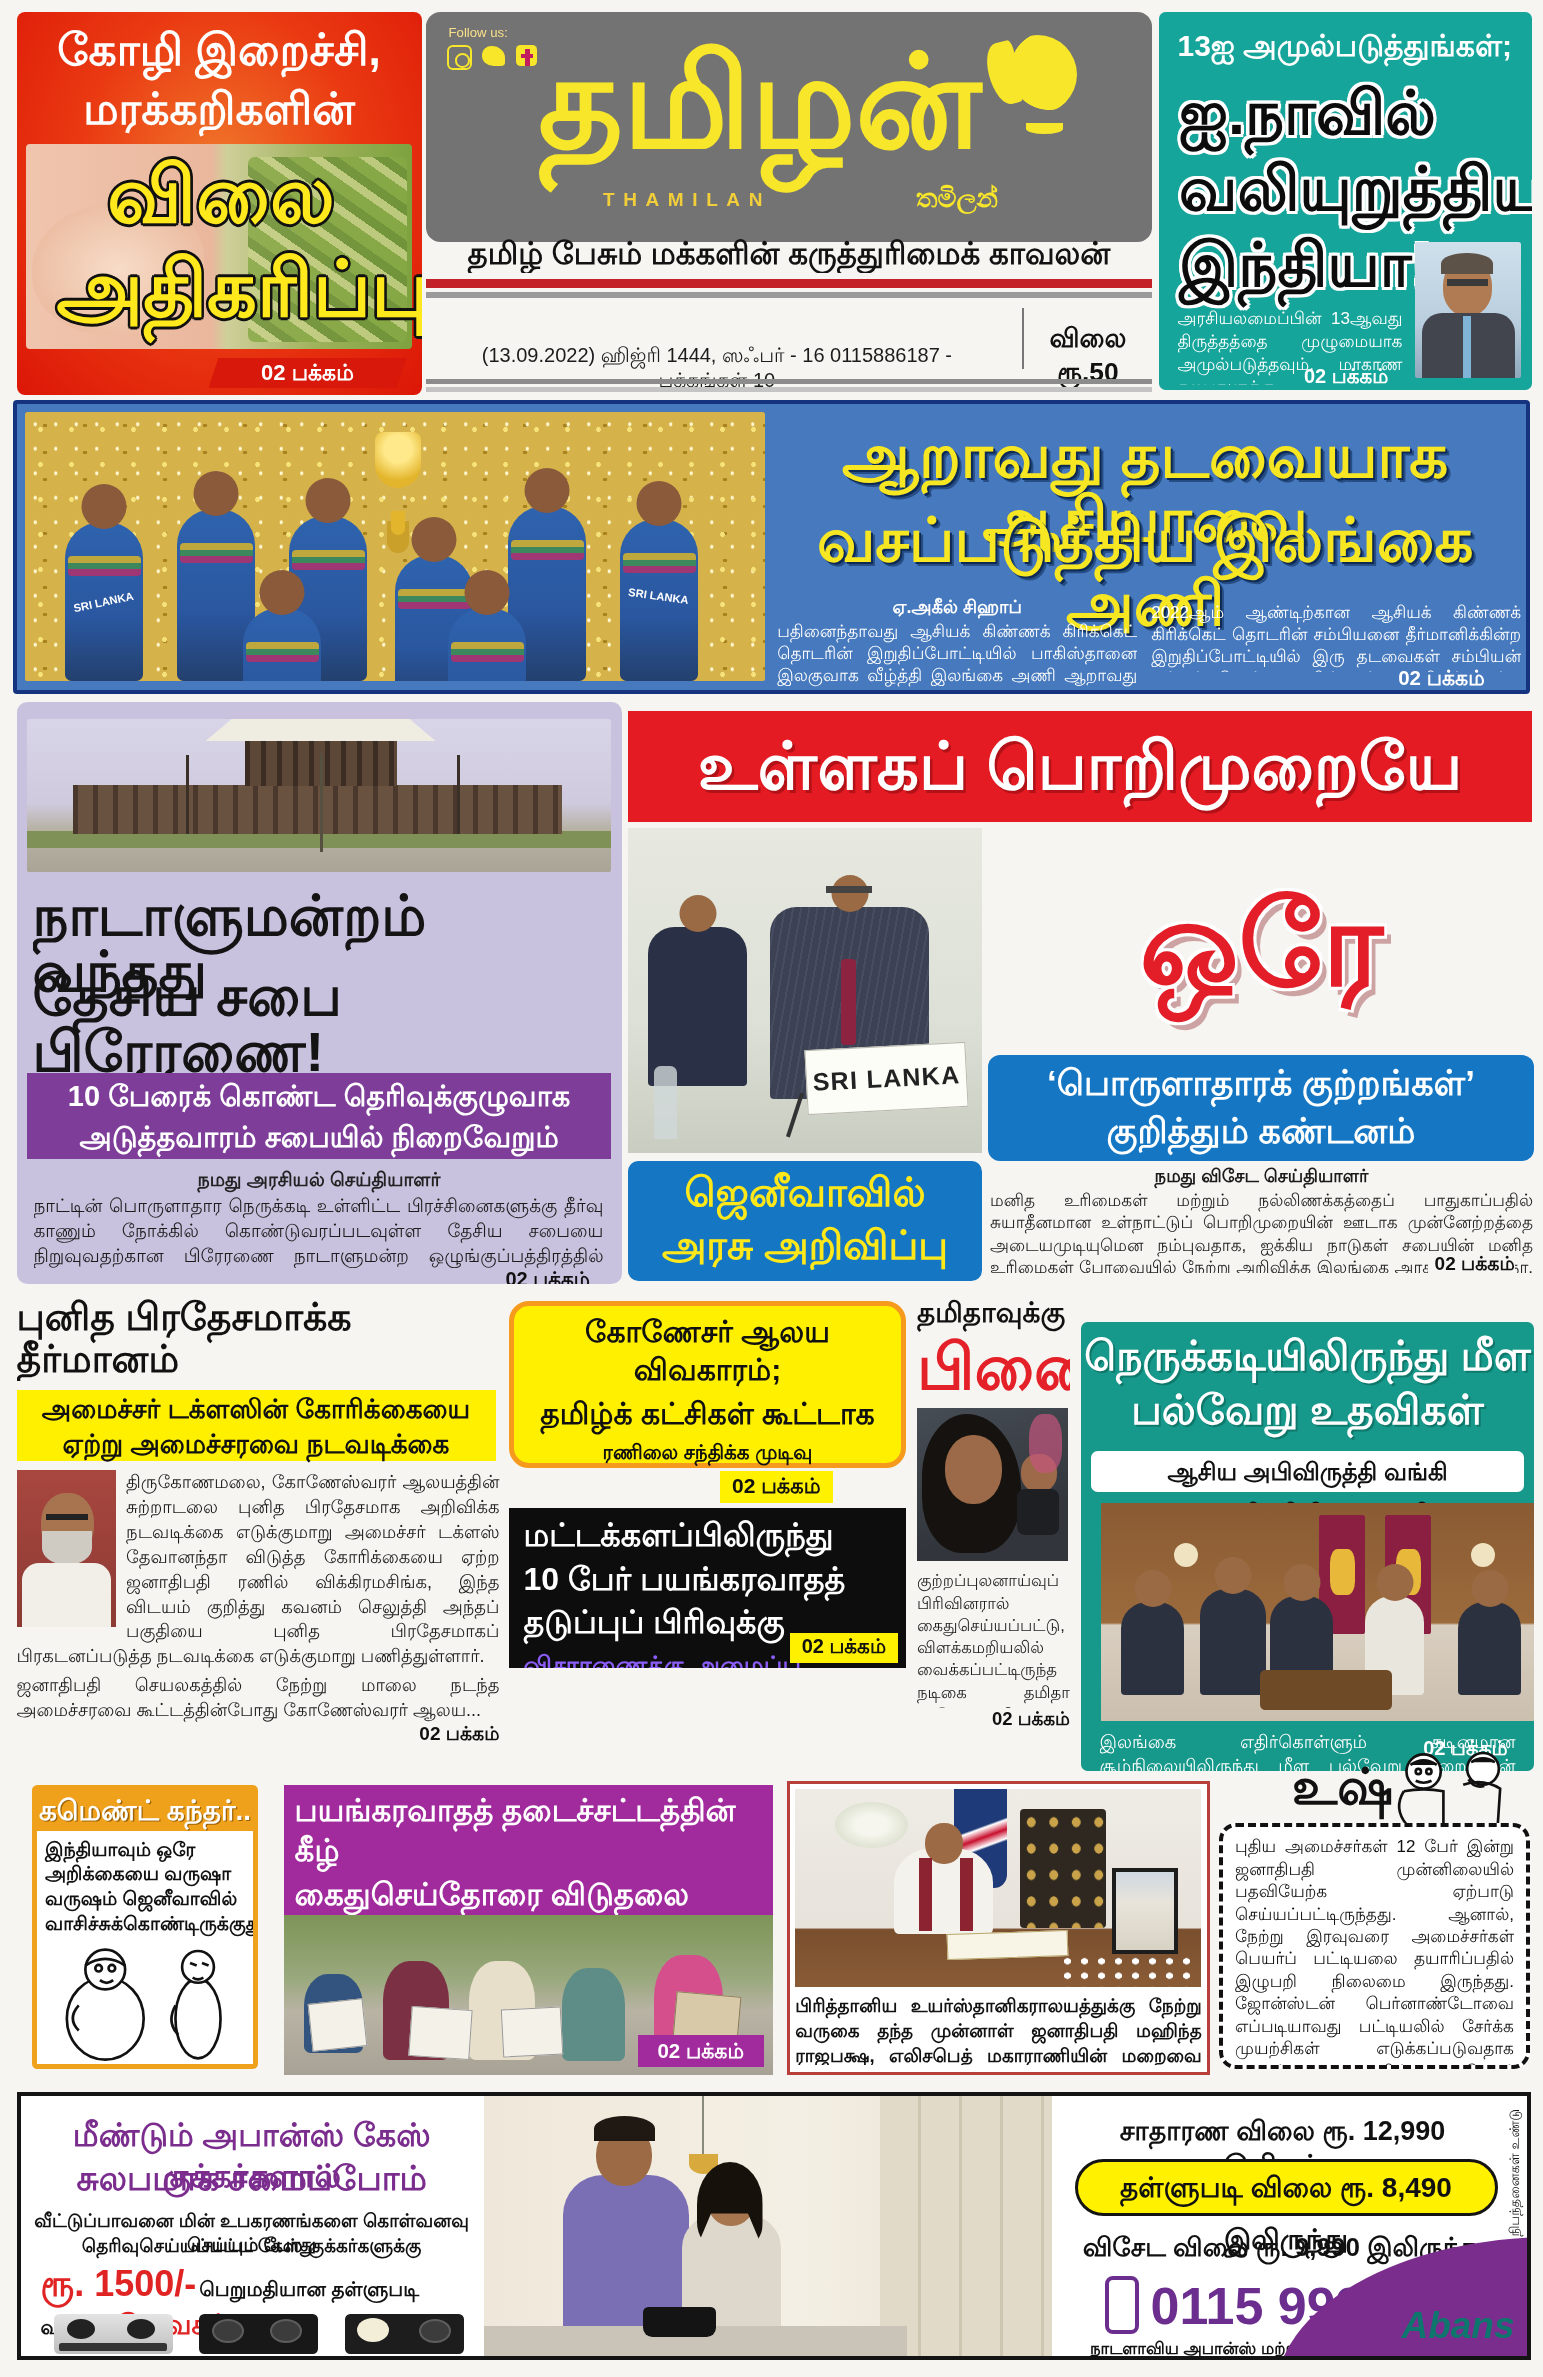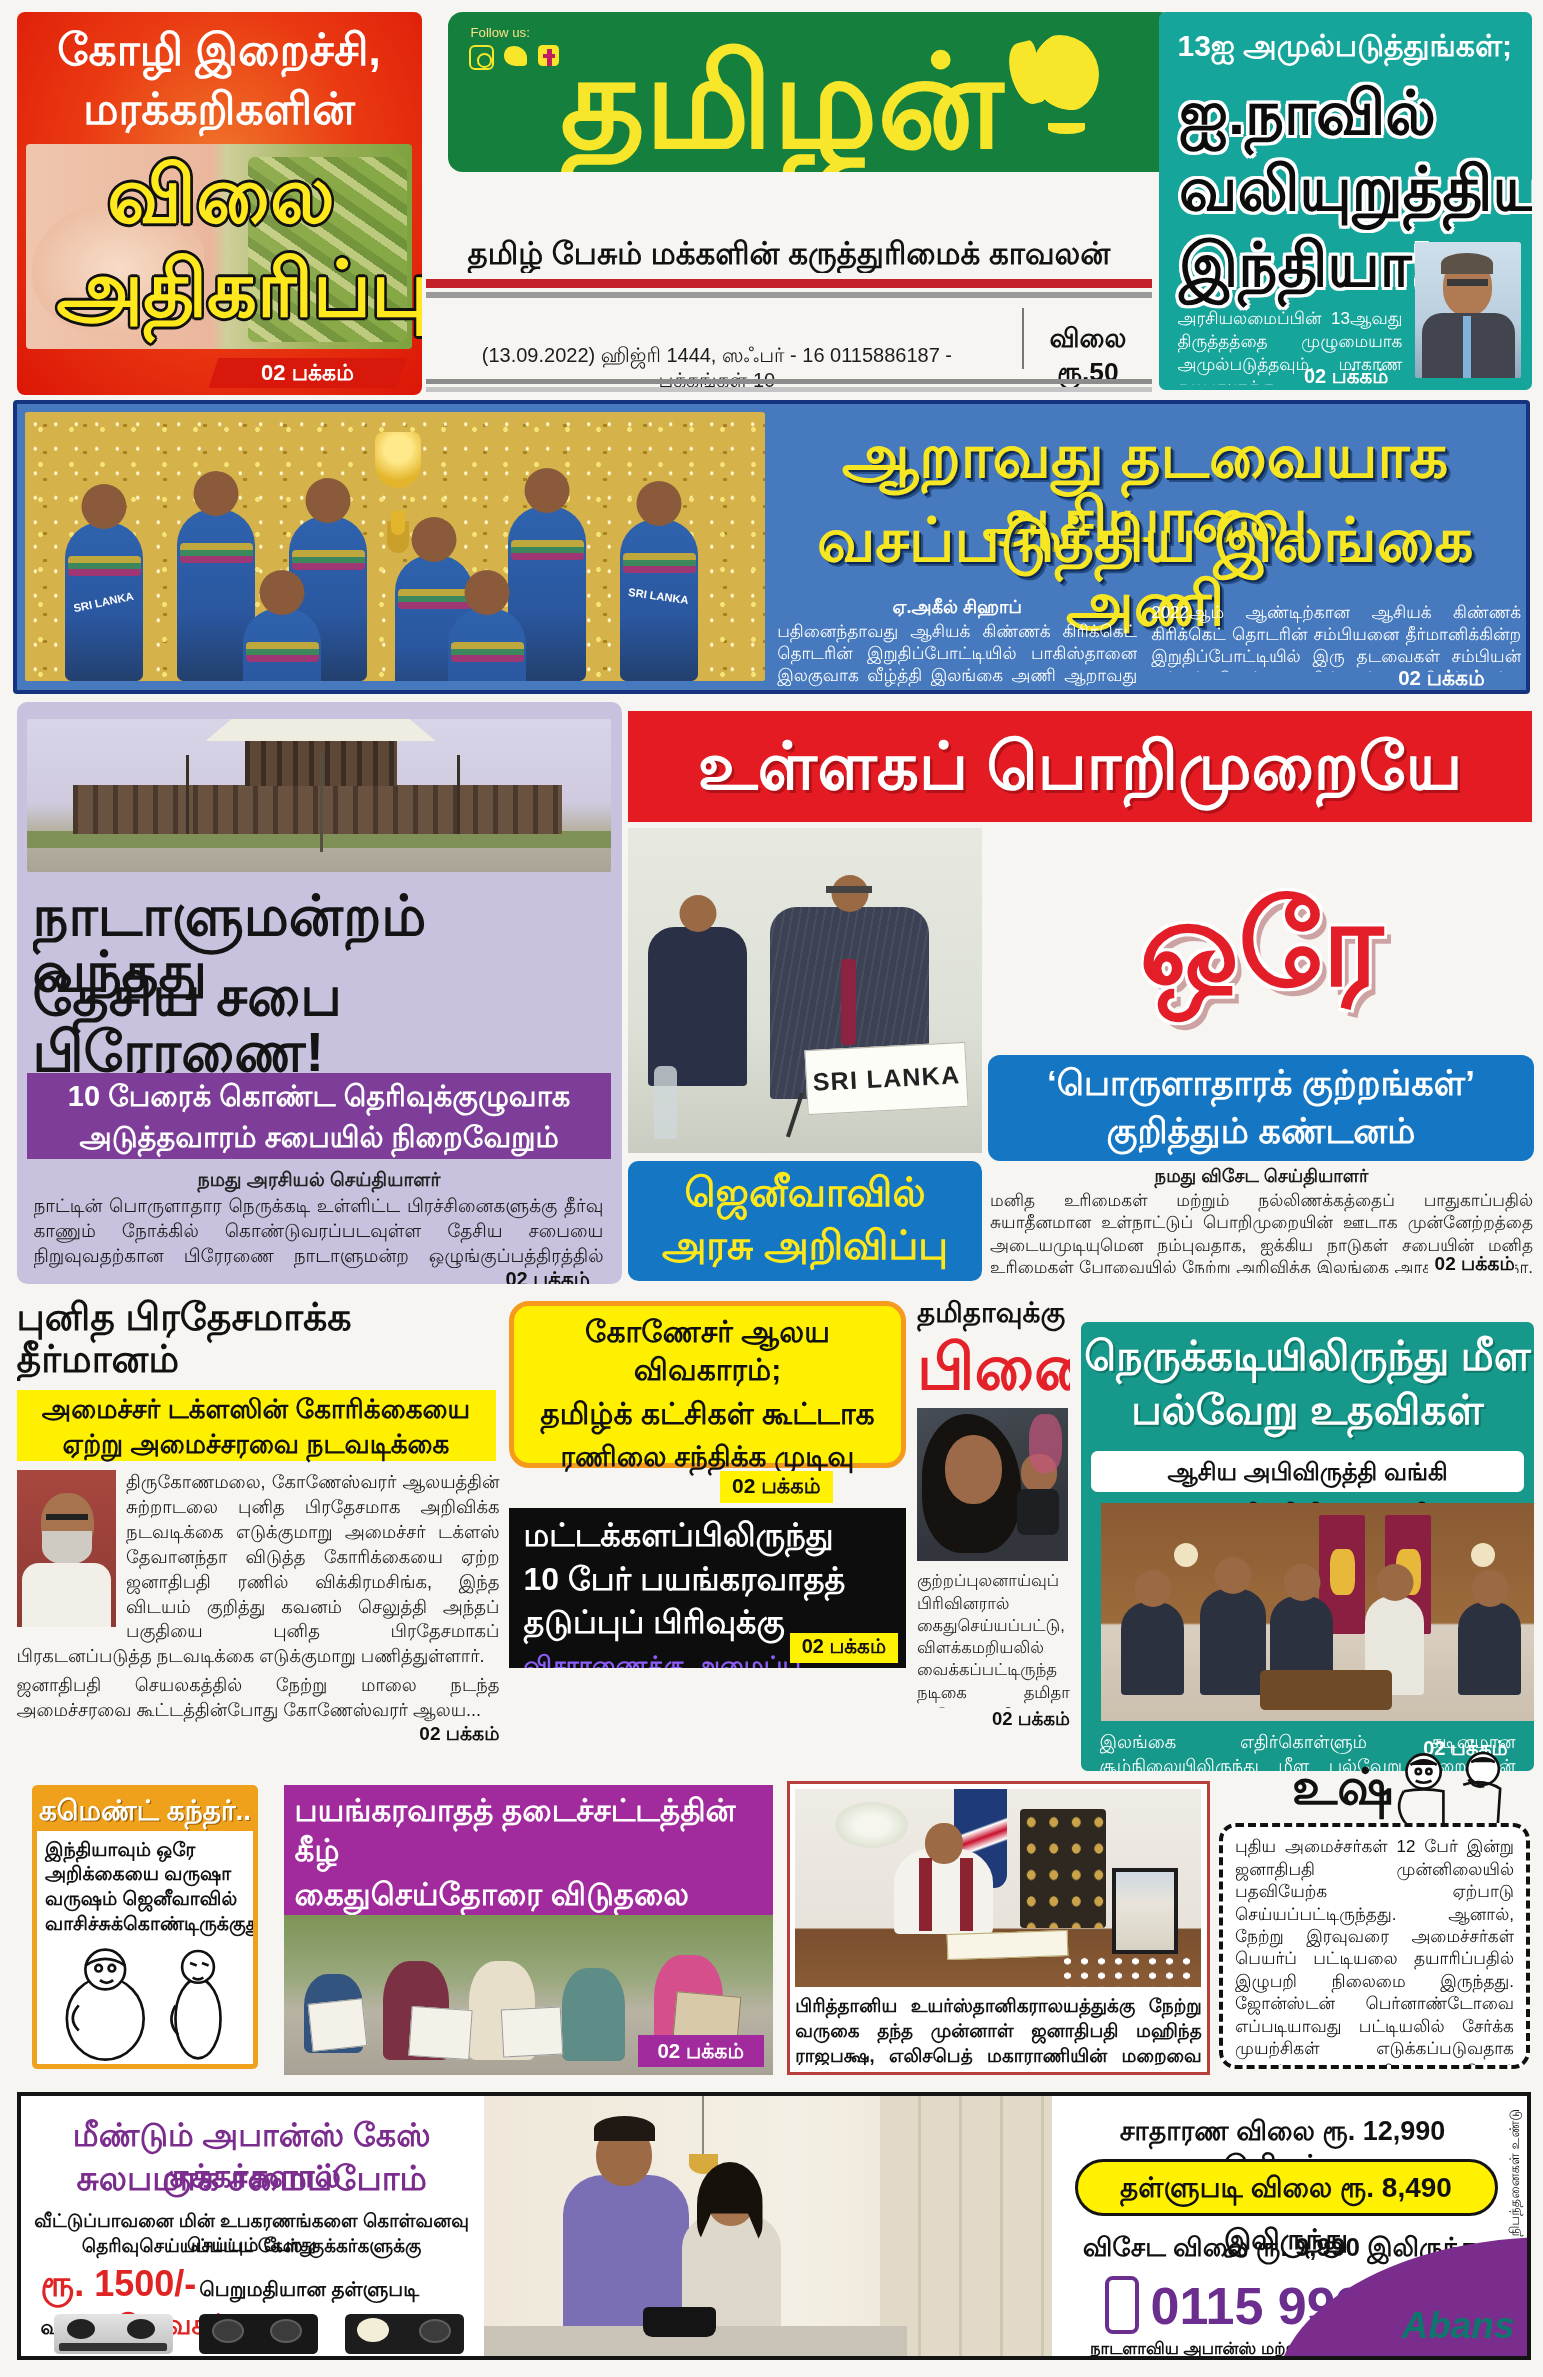--- a/index.html
+++ b/index.html
@@ -33,21 +33,21 @@
     <div class="photo" style="left:9.3px;top:132px;width:386px;height:205px;border-radius:4px;background:linear-gradient(90deg,#f0c5ae 0%,#eab79d 48%,#cfcf9a 52%,#9fb25c 75%,#7da23e 100%);">
       <div class="abs" style="left:6.6px;top:59px;width:172px;height:132px;border-radius:50% 40% 50% 45%;background:radial-gradient(#f7dcc8,#e8b295);"></div>
       <div class="abs" style="right:5.3px;top:13.2px;width:159px;height:185px;background:repeating-linear-gradient(35deg,#86a845 0 12px,#c9d28a 12px 20px,#6d9038 20px 29px);border-radius:6.6px;opacity:.8;"></div>
     </div>
     <div class="abs b ctr ol-k" style="left:59px;top:144px;width:291px;font-size:78px;color:#ffe81c;line-height:1;">விலை</div>
     <div class="abs b ctr ol-k" style="left:40px;top:238px;width:330px;font-size:78px;color:#ffe81c;line-height:1;">அதிகரிப்பு</div>
     <div class="abs b ctr" style="left:192px;top:346px;width:198px;height:30px;background:#d8180a;color:#fff;font-size:22px;line-height:30px;clip-path:polygon(5% 0,100% 0,95% 100%,0 100%);">02 பக்கம்</div>
   </div>
 
   <div class="abs" style="left:426px;top:12px;width:726px;height:385px;">
-    <div class="abs clip" style="left:0;top:0;width:726px;height:160px;border-radius:14.5px;background:#15803d;margin-left:22px;">
+    <div class="abs clip" style="left:0;top:0;width:726px;height:230px;border-radius:14.5px;background:#737373;">
       <div class="abs" style="left:22.5px;top:13.2px;font-size:13.2px;color:#f9e08a;">Follow us:</div>
       <div class="abs" style="left:21px;top:33px;width:21px;height:21px;border:2.6px solid #f7e62a;border-radius:6px;"></div>
       <div class="abs" style="left:29px;top:41px;width:10.6px;height:10.6px;border:2px solid #f7e62a;border-radius:50%;"></div>
       <div class="abs" style="left:56px;top:34px;width:22.5px;height:20px;background:#f7e62a;border-radius:50% 70% 20% 60%;"></div>
       <div class="abs" style="left:90px;top:33px;width:21px;height:21px;background:#f7e62a;border-radius:4.6px;"></div>
       <div class="abs" style="left:99px;top:37px;width:4.6px;height:17px;background:#c21d5e;"></div>
       <div class="abs" style="left:95px;top:42px;width:12px;height:4px;background:#c21d5e;"></div>
       <div class="abs b ctr" style="left:0;top:18.5px;width:668px;font-size:130px;line-height:1.1;color:#f7e62a;">தமிழன்</div>
       <div class="abs b" style="left:177px;top:177px;font-size:19px;letter-spacing:8.6px;color:#f2cf3a;">THAMILAN</div>
       <div class="abs b" style="left:490px;top:171px;font-size:26.4px;color:#f7e62a;">තමිලන්</div>
@@ -170,21 +170,21 @@
       </div>
       <div class="j" style="font-size:18px;line-height:1.38;color:#1c1c1c;">திருகோணமலை, கோணேஸ்வரர் ஆலயத்தின் சுற்றாடலை புனித பிரதேசமாக அறிவிக்க நடவடிக்கை எடுக்குமாறு அமைச்சர் டக்ளஸ் தேவானந்தா விடுத்த கோரிக்கையை ஏற்ற ஜனாதிபதி ரணில் விக்கிரமசிங்க, இந்த விடயம் குறித்து கவனம் செலுத்தி அந்தப் பகுதியை புனித பிரதேசமாகப் பிரகடனப்படுத்த நடவடிக்கை எடுக்குமாறு பணித்துள்ளார்.</div>
       <div class="j" style="font-size:18px;line-height:1.38;color:#1c1c1c;margin-top:4px;">ஜனாதிபதி செயலகத்தில் நேற்று மாலை நடந்த அமைச்சரவை கூட்டத்தின்போது கோணேஸ்வரர் ஆலய...</div>
       <div class="b" style="float:right;font-size:19px;color:#111;">02 பக்கம்</div>
     </div>
   </div>
 
   <div class="abs ctr" style="left:509px;top:1301px;width:397px;height:167px;background:#fff000;border:5.3px solid #f59a1d;border-radius:20px;box-sizing:border-box;">
     <div class="b clip" style="font-size:30px;color:#111;margin-top:9.3px;">கோணேசர் ஆலய விவகாரம்;</div>
     <div class="b clip" style="font-size:30px;color:#111;margin-top:5.3px;">தமிழ்க் கட்சிகள் கூட்டாக</div>
-    <div class="b clip" style="font-size:28px;color:#111;margin-top:6px;">ரணிலை சந்திக்க முடிவு</div>
+    <div class="b clip" style="font-size:20px;color:#111;margin-top:6px;">ரணிலை சந்திக்க முடிவு</div>
   </div>
   <div class="abs" style="left:720px;top:1471px;">
     <span class="tag-y" style="font-size:21px;">02 பக்கம்</span>
   </div>
 
   <div class="abs clip" style="left:509px;top:1508px;width:397px;height:160px;background:#0d0d0d;">
     <div class="b" style="font-size:32px;color:#fff;margin:9.3px 0 0 14.5px;">மட்டக்களப்பிலிருந்து</div>
     <div class="b" style="font-size:32px;color:#fff;margin:2.6px 0 0 14.5px;">10 பேர் பயங்கரவாதத்</div>
     <div class="b" style="font-size:32px;color:#fff;margin:2.6px 0 0 14.5px;">தடுப்புப் பிரிவுக்கு</div>
     <div class="b" style="font-size:25px;color:#8b5cf6;margin:5.3px 0 0 14.5px;display:inline-block;">விசாரணைக்கு அழைப்பு</div>

